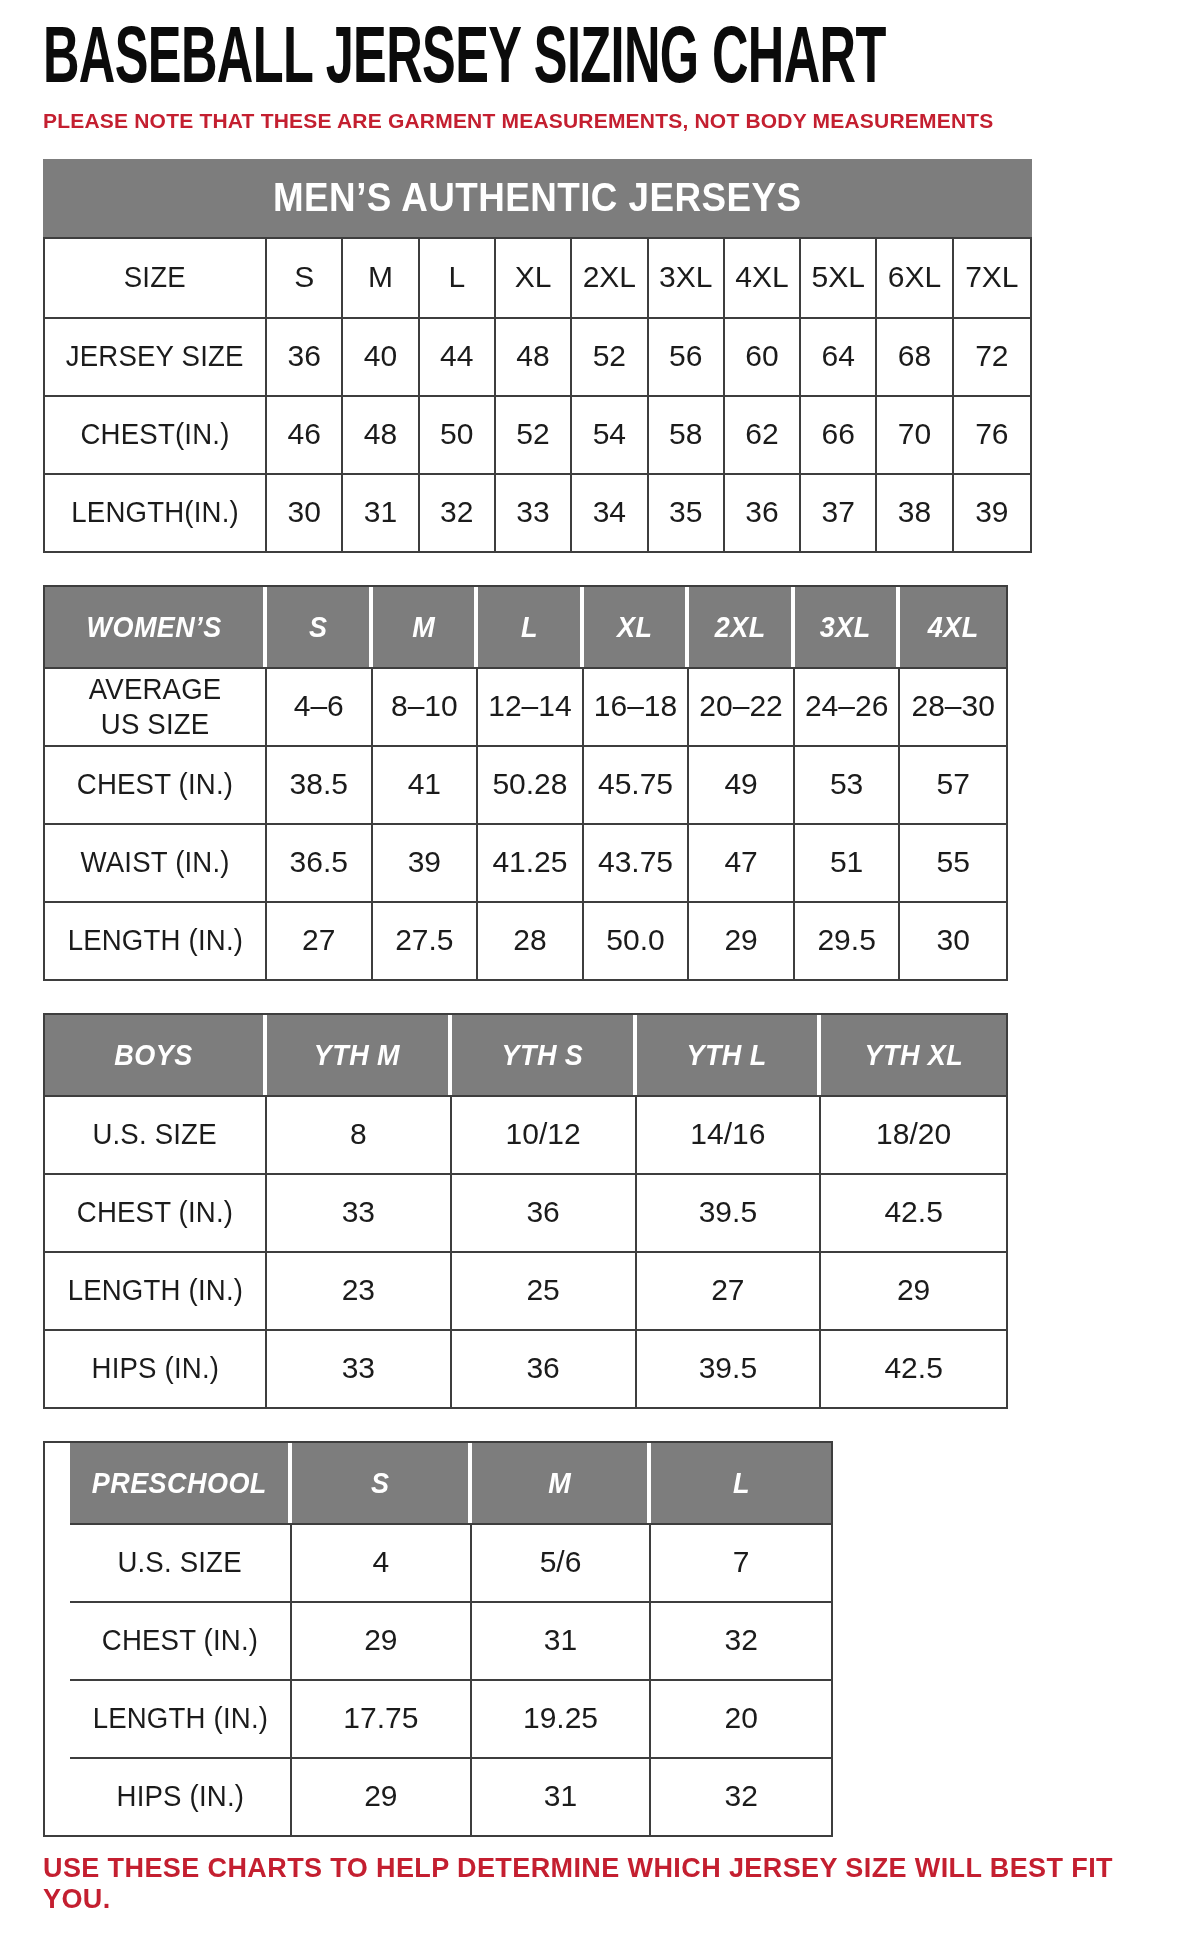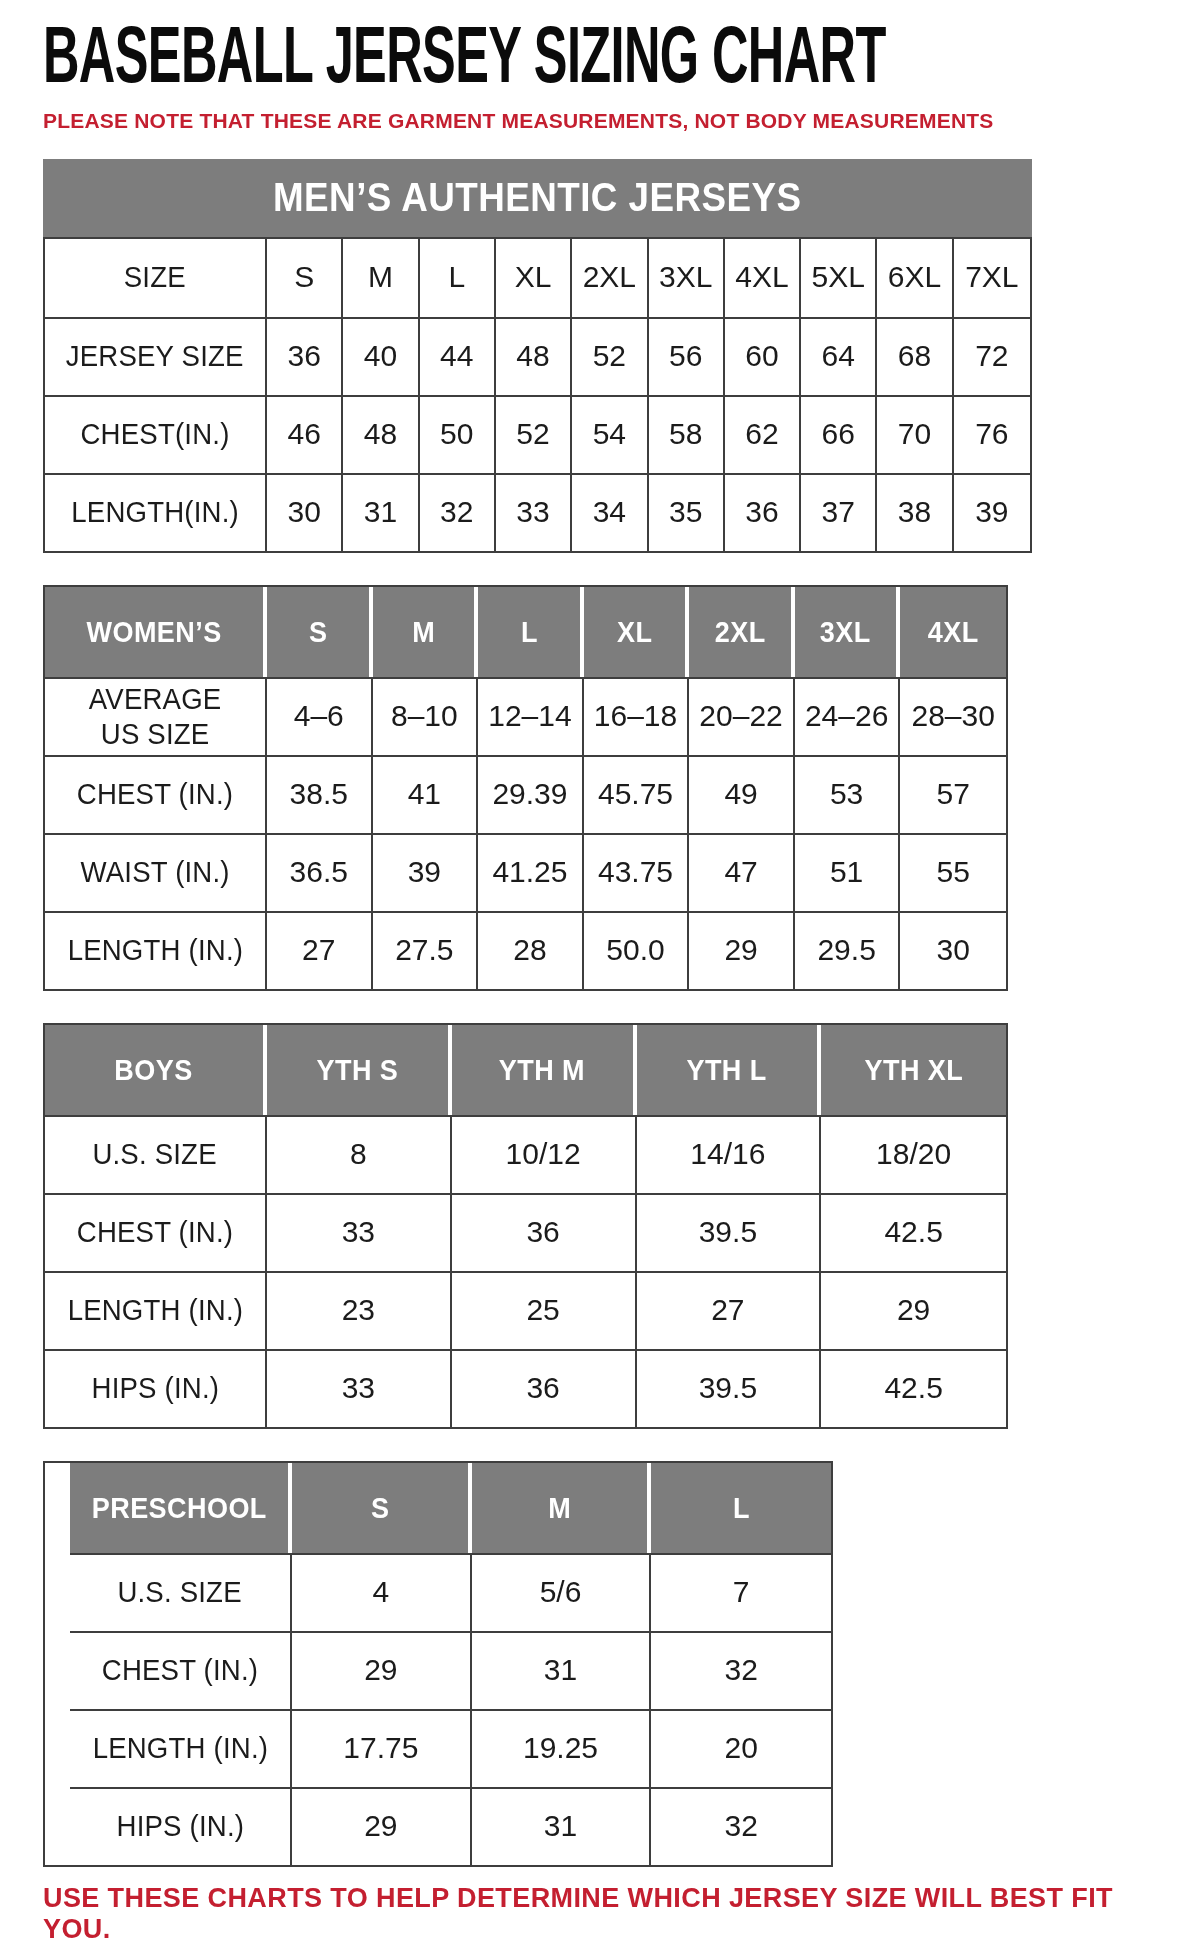--- a/index.html
+++ b/index.html
@@ -46,23 +46,24 @@
   }
 
   .sheet{border:2px solid var(--table-line);background:#fff;}
   .hrow,.brow{display:grid;}
   .mens  .hrow,.mens  .brow{grid-template-columns:222px repeat(10,1fr);}
   .womens .hrow,.womens .brow{grid-template-columns:222px repeat(7,1fr);}
   .boys  .hrow,.boys  .brow{grid-template-columns:222px repeat(4,1fr);}
   .preschool .hrow,.preschool .brow{grid-template-columns:222px repeat(3,1fr);padding-left:25px;}
 
   .hcell{
-    height:90px;background:var(--header-gray);
+    height:80px;background:var(--header-gray);
     display:flex;align-items:center;justify-content:center;
     border-right:4px solid #fff;
+    font-style:italic;
   }
   .hcell:last-child{border-right:none;}
   .hct{
     color:#fff;font-size:30px;font-weight:bold;text-align:center;
     transform:scaleX(.9);white-space:pre-line;letter-spacing:.5px;
   }
 
   .cell{
     height:78px;background:#fff;
     display:flex;align-items:center;justify-content:center;
@@ -301,21 +302,21 @@
           <div class="cell lbl">
             <span class="ct lct">CHEST (IN.)</span>
           </div>
           <div class="cell">
             <span class="ct">38.5</span>
           </div>
           <div class="cell">
             <span class="ct">41</span>
           </div>
           <div class="cell">
-            <span class="ct">29.39</span>
+            <span class="ct">50.28</span>
           </div>
           <div class="cell">
             <span class="ct">45.75</span>
           </div>
           <div class="cell">
             <span class="ct">49</span>
           </div>
           <div class="cell">
             <span class="ct">53</span>
           </div>
@@ -378,24 +379,24 @@
       </div>
   </section>
 
   <section class="tblwrap boys">
     <div class="sheet">
         <div class="hrow">
           <div class="hcell">
             <span class="hct">BOYS</span>
           </div>
           <div class="hcell">
+            <span class="hct">YTH M</span>
+          </div>
+          <div class="hcell">
             <span class="hct">YTH S</span>
-          </div>
-          <div class="hcell">
-            <span class="hct">YTH M</span>
           </div>
           <div class="hcell">
             <span class="hct">YTH L</span>
           </div>
           <div class="hcell">
             <span class="hct">YTH XL</span>
           </div>
         </div>
         <div class="brow">
           <div class="cell lbl">

